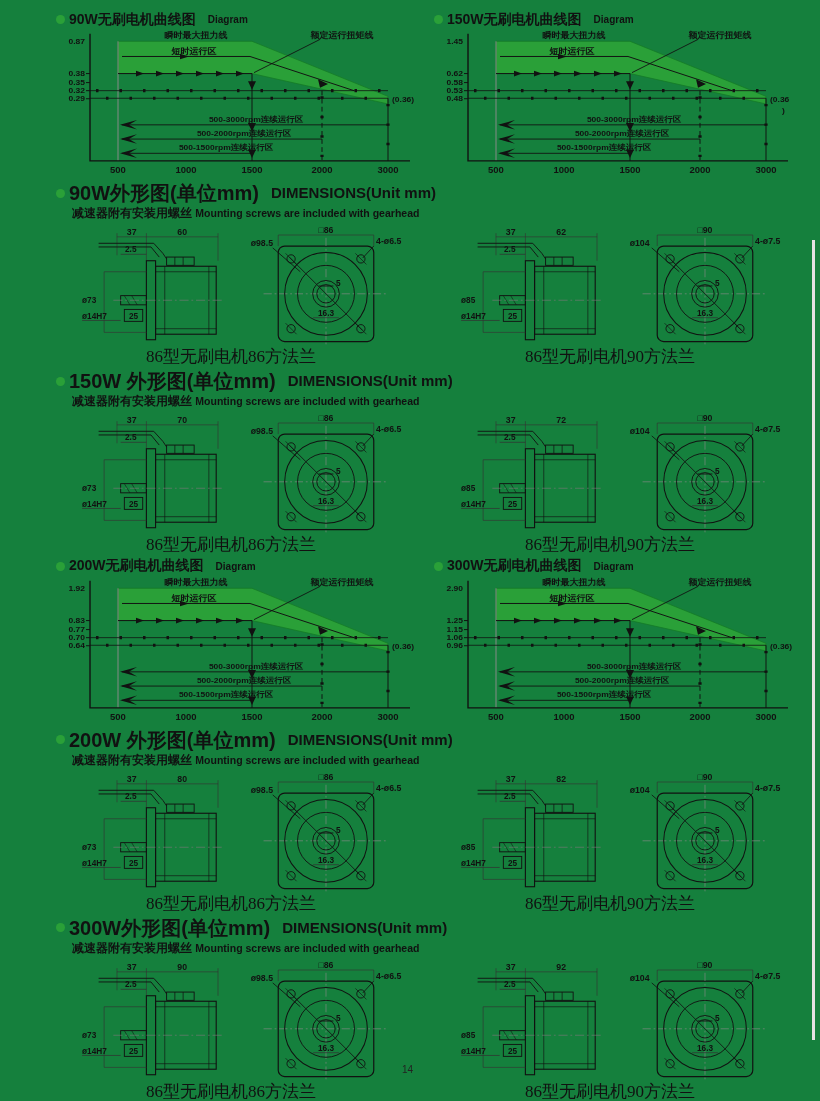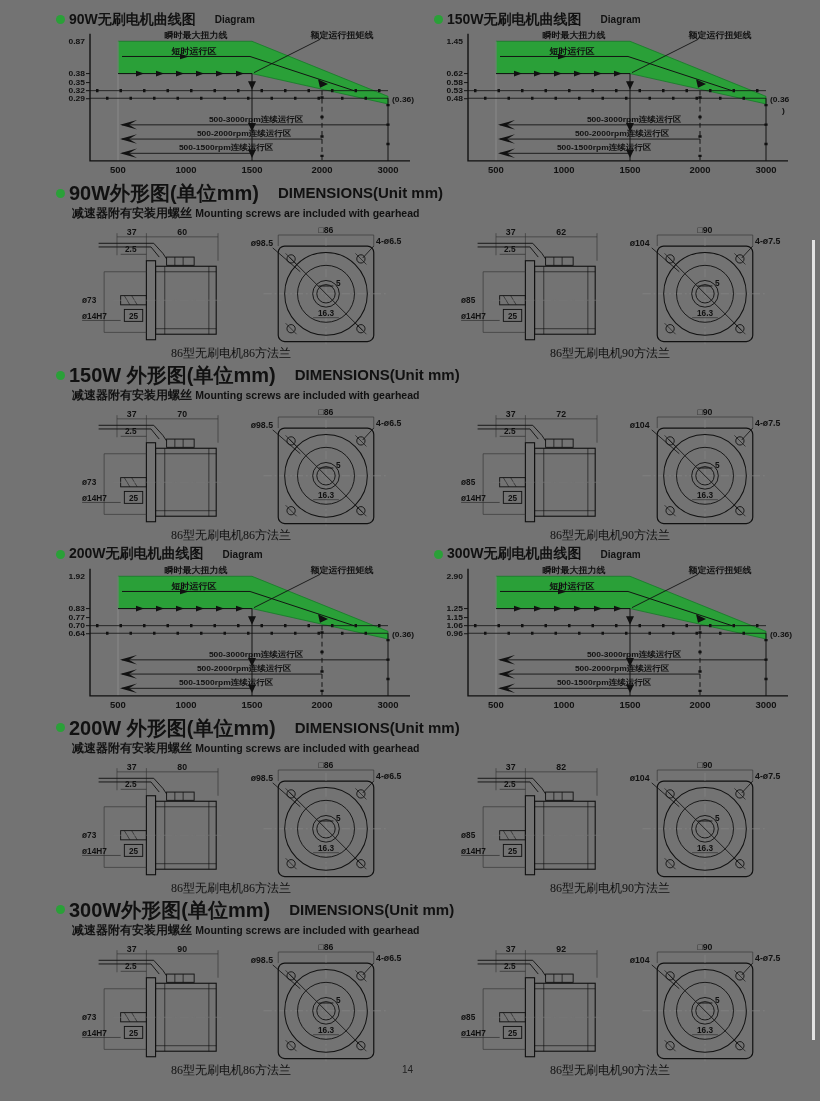--- a/index.html
+++ b/index.html
@@ -1,35 +1,35 @@
 <!DOCTYPE html>
 <html><head>
 <meta charset="utf-8">
 <style>
   html,body{margin:0;padding:0;background:#fff;}
   .page{position:relative;width:820px;height:1101px;box-sizing:border-box;
-        padding:12px 18px 0 56px;background:#737373;color:#111;
+        padding:12px 18px 0 56px;background:#15803d;color:#111;
         font-family:"Liberation Sans",sans-serif;overflow:hidden;}
   .edge{position:absolute;right:5px;top:240px;width:3px;height:800px;background:#e3e3e3;}
 
   .charts-row{display:flex;gap:10px;margin-bottom:4px;}
   .chart-cell{width:372px;}
   .sec-head{display:flex;align-items:center;gap:4px;line-height:1.1;margin-bottom:1px;}
   .bullet{width:9px;height:9px;border-radius:50%;background:#2aa038;flex:0 0 auto;}
   .h-cn{font-weight:bold;font-size:14px;white-space:nowrap;}
-  .h-en{font-weight:bold;font-size:10px;margin-left:15px;white-space:nowrap;text-align:center;}
+  .h-en{font-weight:bold;font-size:10px;margin-left:8px;white-space:nowrap;text-align:center;}
   .dims-section{margin-bottom:2px;}
   .dims-section .h-cn{font-size:20px;}
   .dims-section .h-en{font-size:15px;}
   .sub{font-size:12px;font-weight:bold;margin:1px 0 2px 16px;white-space:nowrap;}
   .sub-en{font-size:10.5px;}
   .dims-row{display:flex;gap:12px;}
   .dim-block{width:372px;}
   .dim-figs{display:flex;margin-left:22px;}
-  .caption{font-family:"Liberation Serif",serif;font-size:12px;text-align:center;
+  .caption{font-family:"Liberation Serif",serif;font-size:17px;text-align:center;
            margin:-3px 0 0 10px;width:330px;}
   .chart-svg{display:block;width:368px;height:150px;}
   .sv{display:block;width:168px;height:124px;}
   .fv{display:block;width:160px;height:124px;}
   svg{overflow:visible;}
   svg text{font-family:"Liberation Sans",sans-serif;fill:#111;}
   .t9{font-size:9px;font-weight:bold;}
   .t85{font-size:8.5px;font-weight:bold;}
   .t95{font-size:9.5px;font-weight:bold;}
   .tx{font-size:9.5px;font-weight:bold;}

